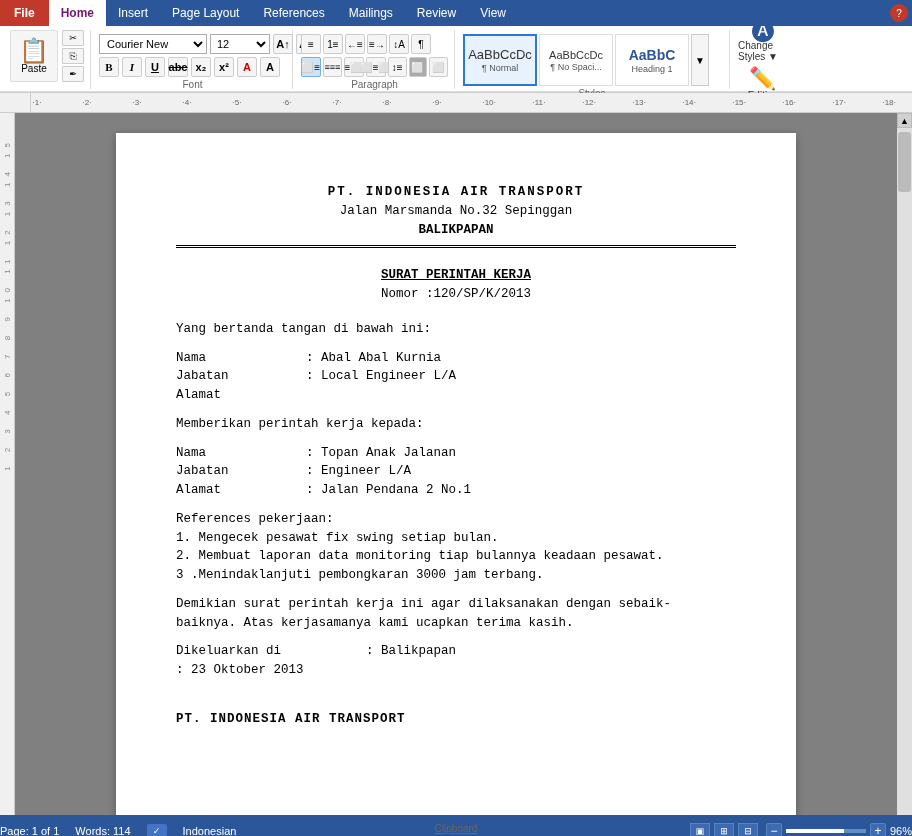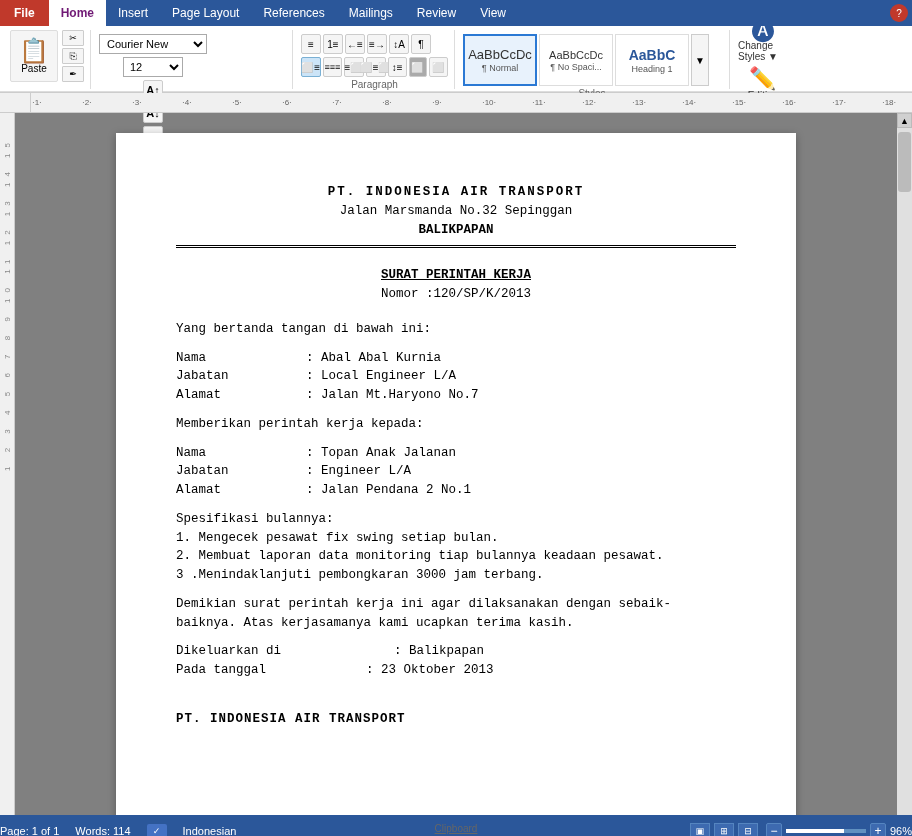--- a/index.html
+++ b/index.html
@@ -106,21 +106,20 @@
     
     .font-group-content {
       display: flex;
       flex-direction: column;
       gap: 3px;
     }
     .font-row1, .font-row2 {
       display: flex;
       align-items: center;
       gap: 3px;
-      flex-direction: column;
     }
     .font-select {
       width: 108px;
       height: 20px;
       font-size: 11px;
       border: 1px solid #aaa;
       background: #fff;
       padding: 0 3px;
     }
     .size-select {
@@ -560,57 +559,55 @@
       <div style="display:flex;">
         <div style="width:130px;">Nama</div>
         <div>: Abal Abal Kurnia</div>
       </div>
       <div style="display:flex;">
         <div style="width:130px;">Jabatan</div>
         <div>: Local Engineer L/A</div>
       </div>
       <div style="display:flex;">
         <div style="width:130px;">Alamat</div>
-        <div>: Jalan Mt.Haryono No.7</div>
       </div>
       <div style="height:10px;"></div>
 
       <div>Memberikan perintah kerja kepada:</div>
       <div style="height:10px;"></div>
 
       <div style="display:flex;">
         <div style="width:130px;">Nama</div>
         <div>: Topan Anak Jalanan</div>
       </div>
       <div style="display:flex;">
         <div style="width:130px;">Jabatan</div>
         <div>: Engineer L/A</div>
       </div>
       <div style="display:flex;">
         <div style="width:130px;">Alamat</div>
         <div>: Jalan Pendana 2 No.1</div>
       </div>
       <div style="height:10px;"></div>
 
-      <div>Spesifikasi bulannya:</div>
+      <div>References pekerjaan:</div>
       <div>1. Mengecek pesawat fix swing setiap bulan.</div>
       <div>2. Membuat laporan data monitoring tiap bulannya keadaan pesawat.</div>
       <div>3 .Menindaklanjuti pembongkaran 3000 jam terbang.</div>
       <div style="height:10px;"></div>
 
       <div>Demikian surat perintah kerja ini agar dilaksanakan dengan sebaik-</div>
       <div>baiknya. Atas kerjasamanya kami ucapkan terima kasih.</div>
       <div style="height:10px;"></div>
 
-      <div style="display:flex;gap:28px;">
+      <div style="display:flex;">
         <div style="width:190px;">Dikeluarkan di</div>
         <div>: Balikpapan</div>
       </div>
       <div style="display:flex;">
-        <div style="width:190px;">Pada tanggal</div>
         <div>: 23 Oktober 2013</div>
       </div>
 
       <div style="height:30px;"></div>
 
       <div class="doc-bold" style="letter-spacing:1px;">PT. INDONESIA AIR TRANSPORT</div>
 
     </div>
   </div>
 

